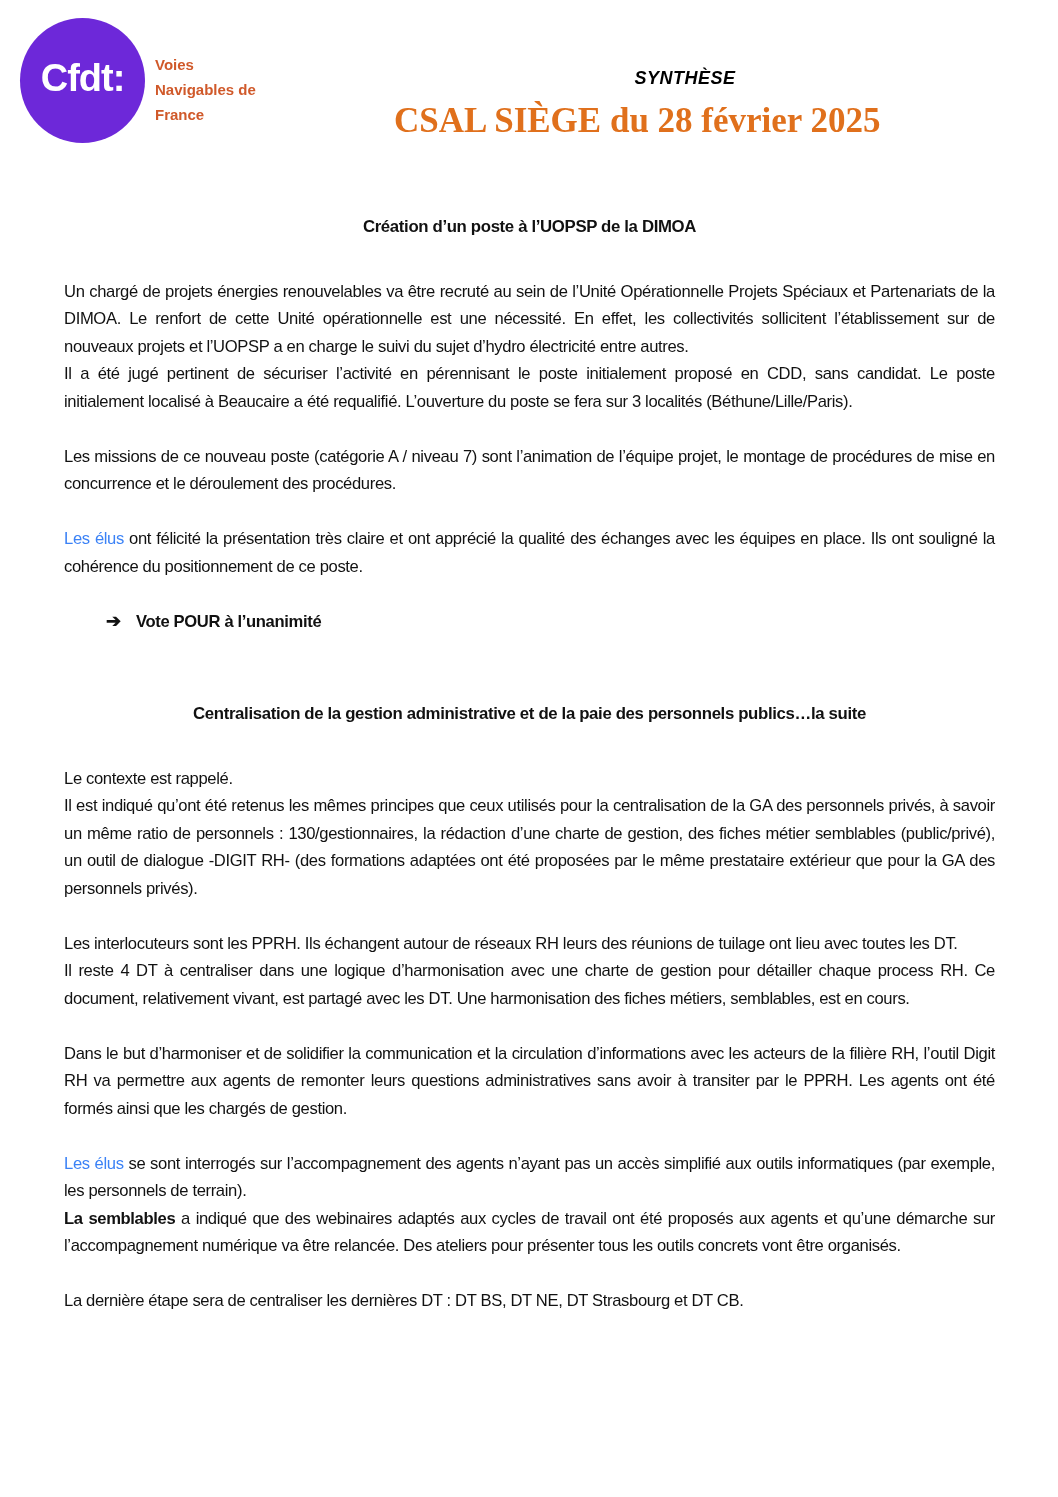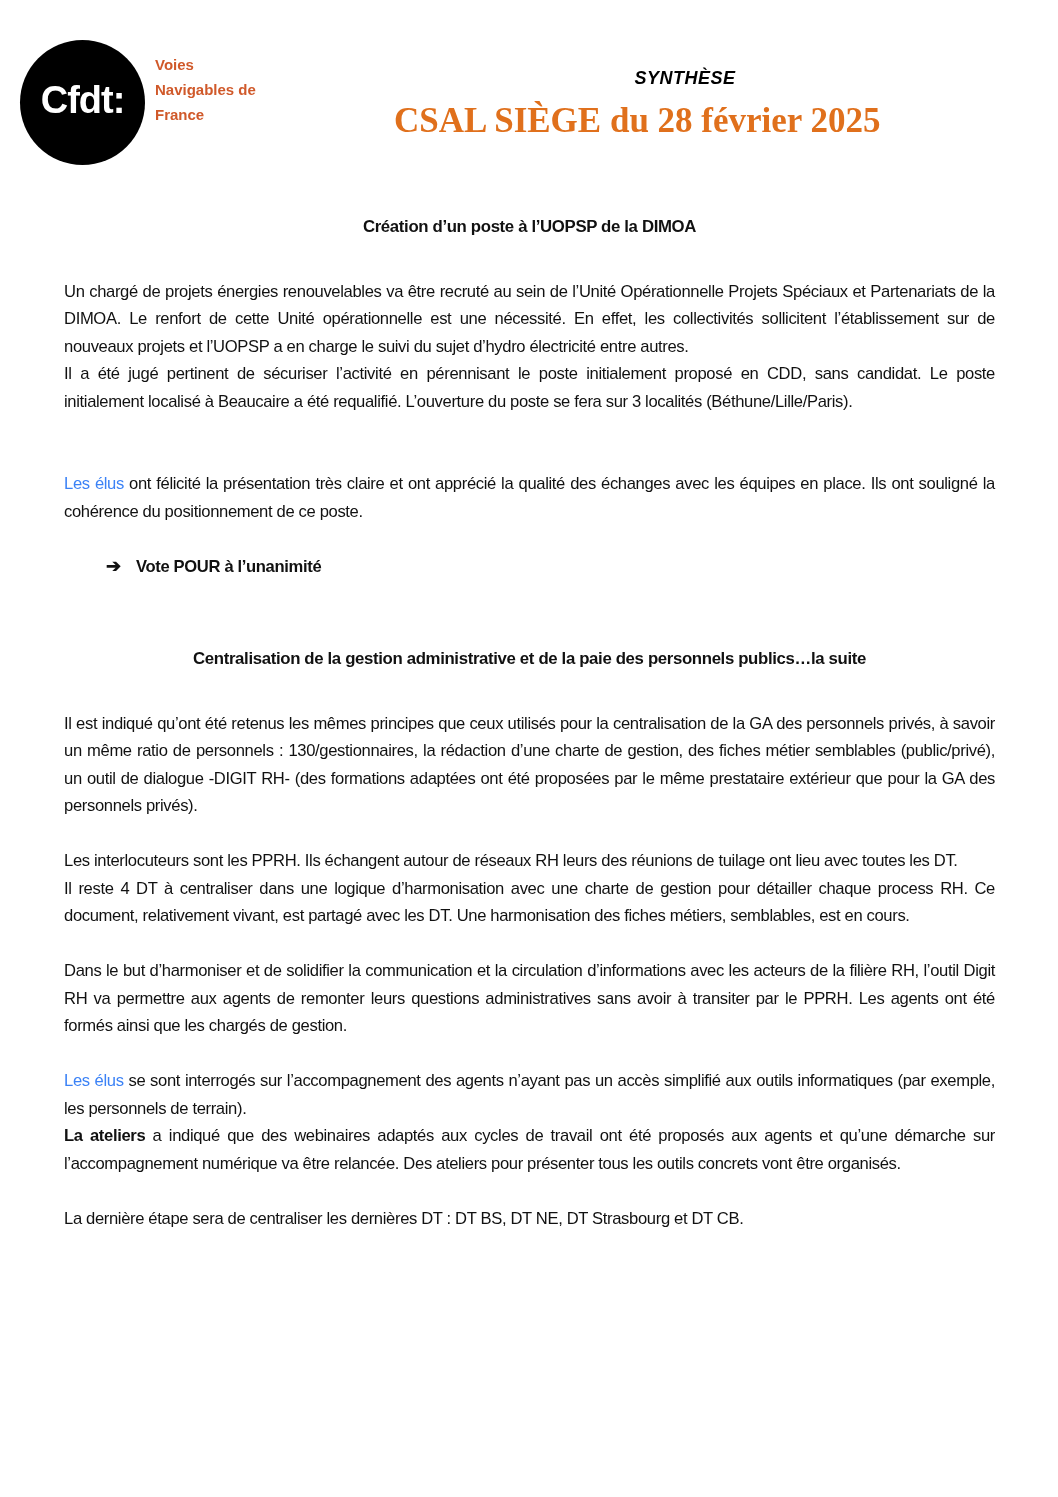--- a/index.html
+++ b/index.html
@@ -17,25 +17,25 @@
     }
     .page {
       position: relative;
       width: 1058px;
       height: 1497px;
     }
     
     .logo-circle {
       position: absolute;
       left: 20px;
-      top: 40px;
+      top: 18px;
       width: 125px;
       height: 125px;
       border-radius: 50%;
-      background: #000000;
+      background: #6d28d9;
       display: flex;
       align-items: center;
       justify-content: center;
     }
     .logo-circle span {
       color: #ffffff;
       font-family: "Liberation Sans", sans-serif;
       font-weight: bold;
       font-size: 38px;
       letter-spacing: -1px;
@@ -133,36 +133,38 @@
   <div class="synth">SYNTHÈSE</div>
   <div class="main-title">CSAL SIÈGE du 28 février 2025</div>
 
   <div class="content">
 
     <h2 class="h-section">Création d’un poste à l’UOPSP de la DIMOA</h2>
     <div class="gap1"></div>
     <p class="para" style="margin-top:0px;">Un chargé de projets énergies renouvelables va être recruté au sein de l’Unité Opérationnelle Projets Spéciaux et Partenariats de la DIMOA. Le renfort de cette Unité opérationnelle est une nécessité. En effet, les collectivités sollicitent l’établissement sur de nouveaux projets et l’UOPSP a en charge le suivi du sujet d’hydro électricité entre autres.</p>
     <p class="para">Il a été jugé pertinent de sécuriser l’activité en pérennisant le poste initialement proposé en CDD, sans candidat. Le poste initialement localisé à Beaucaire a été requalifié. L’ouverture du poste se fera sur 3 localités (Béthune/Lille/Paris).</p>
     <div class="gap1"></div>
+    <p class="para">Les missions de ce nouveau poste (catégorie A / niveau 7) sont l’animation de l’équipe projet, le montage de procédures de mise en concurrence et le déroulement des procédures.</p>
     <div class="gap1"></div>
     <p class="para"><span class="hl">Les élus</span><span> ont félicité la présentation très claire et ont apprécié la qualité des échanges avec les équipes en place. Ils ont souligné la cohérence du positionnement de ce poste.</span></p>
     <div class="gap1"></div>
     <p class="vote">
       <span class="arrow">➔</span>
       <span>Vote POUR à l’unanimité</span>
     </p>
     <div class="gap2" style="height:55px;"></div>
 
     <h2 class="h-section">Centralisation de la gestion administrative et de la paie des personnels publics…la suite</h2>
     <div class="gap1"></div>
+    <p class="para">Le contexte est rappelé.</p>
     <p class="para">Il est indiqué qu’ont été retenus les mêmes principes que ceux utilisés pour la centralisation de la GA des personnels privés, à savoir un même ratio de personnels : 130/gestionnaires, la rédaction d’une charte de gestion, des fiches métier semblables (public/privé), un outil de dialogue -DIGIT RH- (des formations adaptées ont été proposées par le même prestataire extérieur que pour la GA des personnels privés).</p>
     <div class="gap1"></div>
     <p class="para">Les interlocuteurs sont les PPRH. Ils échangent autour de réseaux RH leurs des réunions de tuilage ont lieu avec toutes les DT.</p>
     <p class="para">Il reste 4 DT à centraliser dans une logique d’harmonisation avec une charte de gestion pour détailler chaque process RH. Ce document, relativement vivant, est partagé avec les DT. Une harmonisation des fiches métiers, semblables, est en cours.</p>
     <div class="gap1"></div>
     <p class="para">Dans le but d’harmoniser et de solidifier la communication et la circulation d’informations avec les acteurs de la filière RH, l’outil Digit RH va permettre aux agents de remonter leurs questions administratives sans avoir à transiter par le PPRH. Les agents ont été formés ainsi que les chargés de gestion.</p>
     <div class="gap1"></div>
     <p class="para"><span class="hl">Les élus</span><span> se sont interrogés sur l’accompagnement des agents n’ayant pas un accès simplifié aux outils informatiques (par exemple, les personnels de terrain).</span></p>
-    <p class="para"><span class="bold">La ateliers</span><span> a indiqué que des webinaires adaptés aux cycles de travail ont été proposés aux agents et qu’une démarche sur l’accompagnement numérique va être relancée. Des ateliers pour présenter tous les outils concrets vont être organisés.</span></p>
+    <p class="para"><span class="bold">La semblables</span><span> a indiqué que des webinaires adaptés aux cycles de travail ont été proposés aux agents et qu’une démarche sur l’accompagnement numérique va être relancée. Des ateliers pour présenter tous les outils concrets vont être organisés.</span></p>
     <div class="gap1"></div>
     <p class="para">La dernière étape sera de centraliser les dernières DT : DT BS, DT NE, DT Strasbourg et DT CB.</p>
   </div>
 </div>
 
 </body></html>

